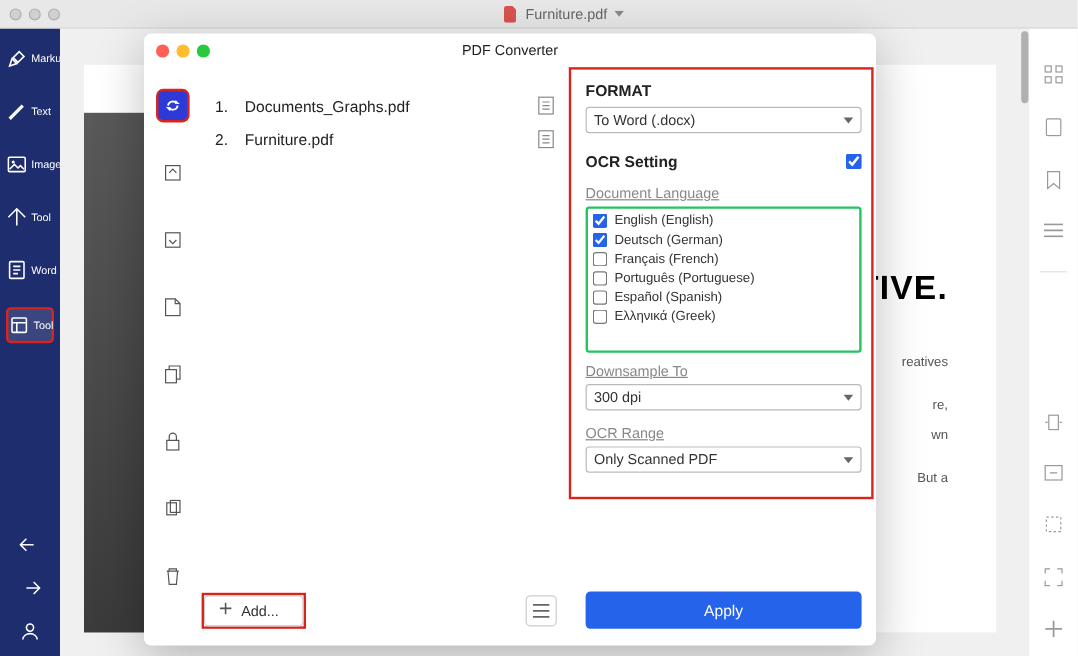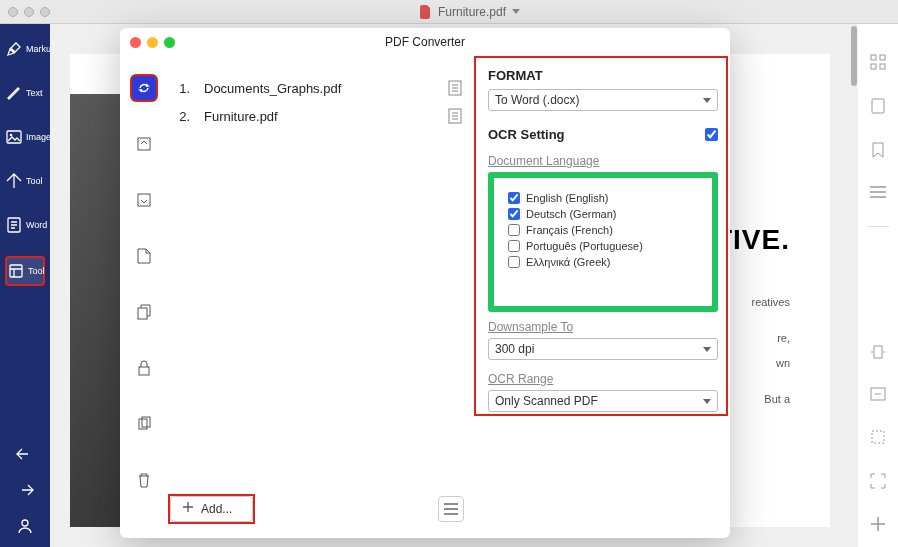--- a/index.html
+++ b/index.html
@@ -61,21 +61,21 @@
 .list-btn { width: 26px; height: 26px; border: 1px solid #ccc; border-radius: 4px; display: flex; align-items: center; justify-content: center; margin-left: auto; margin-right: 4px; cursor: pointer; color: #555; }
 
 .modal-optcol { width: 250px; padding: 12px 12px 14px 8px; display: flex; flex-direction: column; position: relative; }
 .opt-highlight { position: absolute; top: 0; left: -6px; right: 2px; height: 360px; border: 2px solid #d9241c; pointer-events: none; }
 .opt-heading { font-size: 13px; font-weight: 700; color: #222; margin-bottom: 6px; display: flex; align-items: center; }
 .opt-heading .chk { margin-left: auto; width: 13px; height: 13px; accent-color: #2563eb; }
 .opt-sublabel { font-size: 12px; color: #888; margin: 6px 0 4px; text-decoration: underline; }
 .select { width: 100%; border: 1px solid #bbb; border-radius: 3px; padding: 3px 20px 3px 6px; font-size: 12px; color: #333; background: #fff; appearance: none; position: relative; }
 .select-wrap { position: relative; }
 .select-wrap::after { content: ""; position: absolute; right: 7px; top: 50%; transform: translateY(-40%); border-left: 4px solid transparent; border-right: 4px solid transparent; border-top: 5px solid #666; pointer-events: none; }
-.lang-box { border: 6px solid #22c55e; border-radius: 3px; height: 140px; overflow-y: auto; padding: 12px; position: relative; }
+.lang-box { border: 2px solid #22c55e; border-radius: 3px; height: 122px; overflow-y: auto; padding: 2px; position: relative; }
 .lang-box::-webkit-scrollbar { width: 10px; }
 .lang-box::-webkit-scrollbar-thumb { background: #c8c8c8; border-radius: 5px; }
 .lang-item { display: flex; align-items: center; gap: 6px; font-size: 11px; color: #333; padding: 2px 2px; }
 .lang-item input { width: 12px; height: 12px; accent-color: #2563eb; }
 .apply-btn { margin-top: auto; background: #2563eb; color: #fff; border: none; border-radius: 4px; padding: 8px 0; font-size: 13px; cursor: pointer; }
 
 svg { display: block; }
 </style>
 </head>
 <body>
@@ -370,25 +370,30 @@
         <label class="lang-item">
             <input type="checkbox" style="">
             <span>Français (French)</span>
           </label>
         <label class="lang-item">
             <input type="checkbox" style="">
             <span>Português (Portuguese)</span>
           </label>
         <label class="lang-item">
             <input type="checkbox" style="">
+            <span>Español (Spanish)</span>
+          </label>
+        <label class="lang-item">
+            <input type="checkbox" style="">
             <span>Ελληνικά (Greek)</span>
           </label>
       </div>
 
       <div class="opt-sublabel" style="margin-top:8px">Downsample To</div>
       <div class="select-wrap"><select class="select"><option>300 dpi</option></select></div>
 
       <div class="opt-sublabel" style="margin-top:12px">OCR Range</div>
       <div class="select-wrap"><select class="select"><option>Only Scanned PDF</option></select></div>
 
+      <button class="apply-btn">Apply</button>
     </div>
   </div>
 </div>
 
 </body></html>

